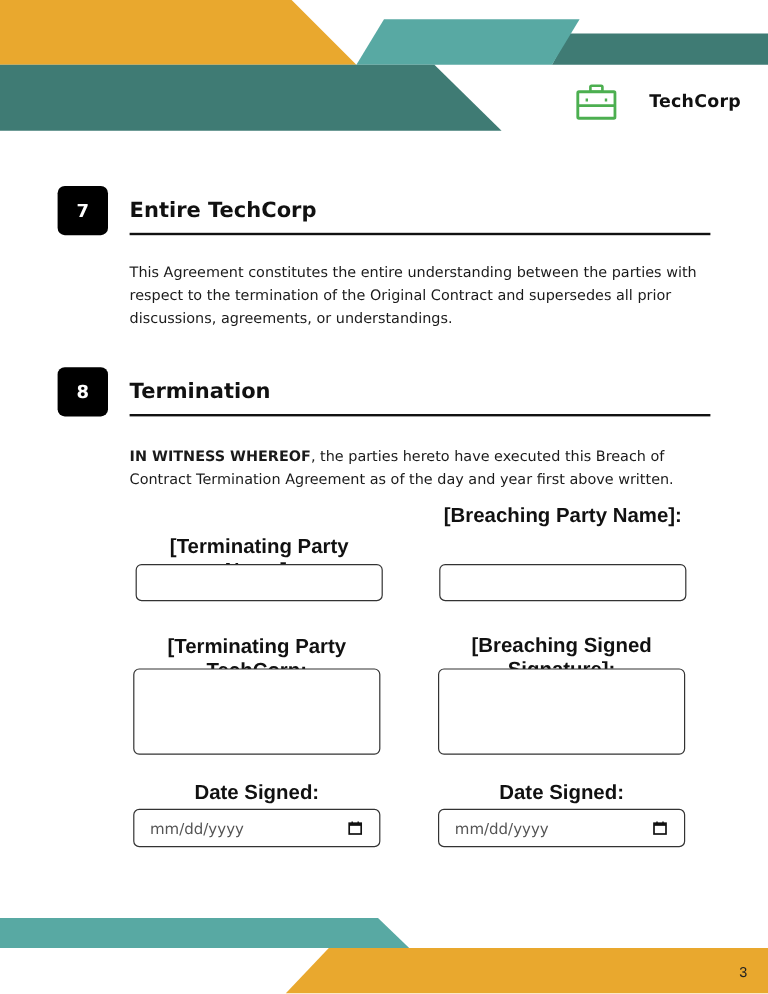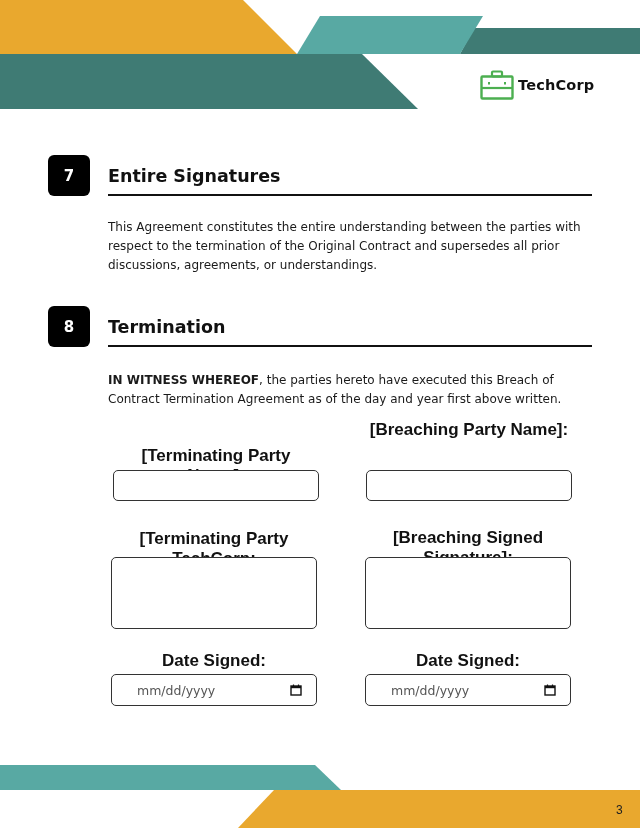--- a/index.html
+++ b/index.html
@@ -1,21 +1,21 @@
 <!DOCTYPE html>
 <html><head>
   <meta charset="utf-8">
   <style>
     * { margin: 0; padding: 0; box-sizing: border-box; }
     html, body { width: 640px; height: 828px; background: #ffffff; overflow: hidden; }
     body { position: relative; font-family: "DejaVu Sans", "Liberation Sans", sans-serif; color: #111111; }
 
     .deco { position: absolute; left: 0; top: 0; width: 640px; height: 828px; pointer-events: none; }
 
-    .logo { position: absolute; left: 480px; top: 70px; display: flex; align-items: center; gap: 4px; }
+    .logo { position: absolute; left: 480px; top: 70px; display: flex; align-items: center; gap: 27px; }
     .logo-icon { width: 34px; height: 30px; display: block; }
     .logo-text { font-family: "DejaVu Sans", sans-serif; font-size: 14.5px; font-weight: 600; color: #111; letter-spacing: 0.2px; }
 
     .section-badge {
       position: absolute; left: 48px; width: 42px; height: 41px; background: #000;
       border-radius: 6px; color: #fff; font-weight: bold; font-size: 15px;
       display: flex; align-items: center; justify-content: center;
     }
     .section-title {
       position: absolute; left: 108px; font-size: 17.5px; font-weight: bold; color: #111;
@@ -34,21 +34,21 @@
       font-family: "Liberation Sans", sans-serif;
     }
     .text-field {
       position: absolute; width: 206px; height: 31px; border: 1.3px solid #333; border-radius: 5px; background: #fff;
     }
     .sig-box {
       position: absolute; width: 206px; height: 72px; border: 1.3px solid #333; border-radius: 5px; background: #fff;
     }
     .date-field {
       position: absolute; width: 206px; height: 32px; border: 1.3px solid #333; border-radius: 5px; background: #fff;
-      display: flex; align-items: center; justify-content: space-between; padding: 0 14px 0 25px;
+      display: flex; align-items: center; justify-content: space-between; padding: 0 14px 0 13px;
     }
     .date-placeholder { font-size: 12.5px; color: #555; font-family: "DejaVu Sans", sans-serif; }
     .cal-icon { width: 12px; height: 12px; display: block; }
 
     .page-number { position: absolute; left: 616px; top: 803px; font-size: 12px; color: #222; font-family: "Liberation Sans", sans-serif; }
   </style>
 </head>
 <body>
 
 <svg class="deco" viewBox="0 0 640 828" xmlns="http://www.w3.org/2000/svg">
@@ -67,21 +67,21 @@
     <rect x="12" y="1.5" width="10" height="5" rx="1" fill="none" stroke="#4CAF50" stroke-width="2.2"></rect>
     <rect x="1.5" y="6.5" width="31" height="22" rx="1" fill="none" stroke="#4CAF50" stroke-width="2.4"></rect>
     <line x1="1.5" y1="18" x2="32.5" y2="18" stroke="#4CAF50" stroke-width="2.2"></line>
     <line x1="9" y1="12" x2="9" y2="14.5" stroke="#4CAF50" stroke-width="2"></line>
     <line x1="25" y1="12" x2="25" y2="14.5" stroke="#4CAF50" stroke-width="2"></line>
   </svg>
   <span class="logo-text">TechCorp</span>
 </div>
 
 <div class="section-badge" style="top:155px;">7</div>
-<div class="section-title" style="top:166px;">Entire Signatures</div>
+<div class="section-title" style="top:166px;">Entire TechCorp</div>
 <div class="section-rule" style="top:194px;"></div>
 <p class="para" style="top:218px;">This Agreement constitutes the entire understanding between the parties with respect to the termination of the Original Contract and supersedes all prior discussions, agreements, or understandings.</p>
 
 <div class="section-badge" style="top:306px;">8</div>
 <div class="section-title" style="top:317px;">Termination</div>
 <div class="section-rule" style="top:345px;"></div>
 <p class="para" style="top:371px;"><b>IN WITNESS WHEREOF</b><span>, the parties hereto have executed this Breach of Contract Termination Agreement as of the day and year first above written.</span></p>
 
 <div class="field-label" style="left:113px; top:446px;">[Terminating Party Name]:</div>
 <div class="text-field" style="left:113px; top:470px;"></div>

